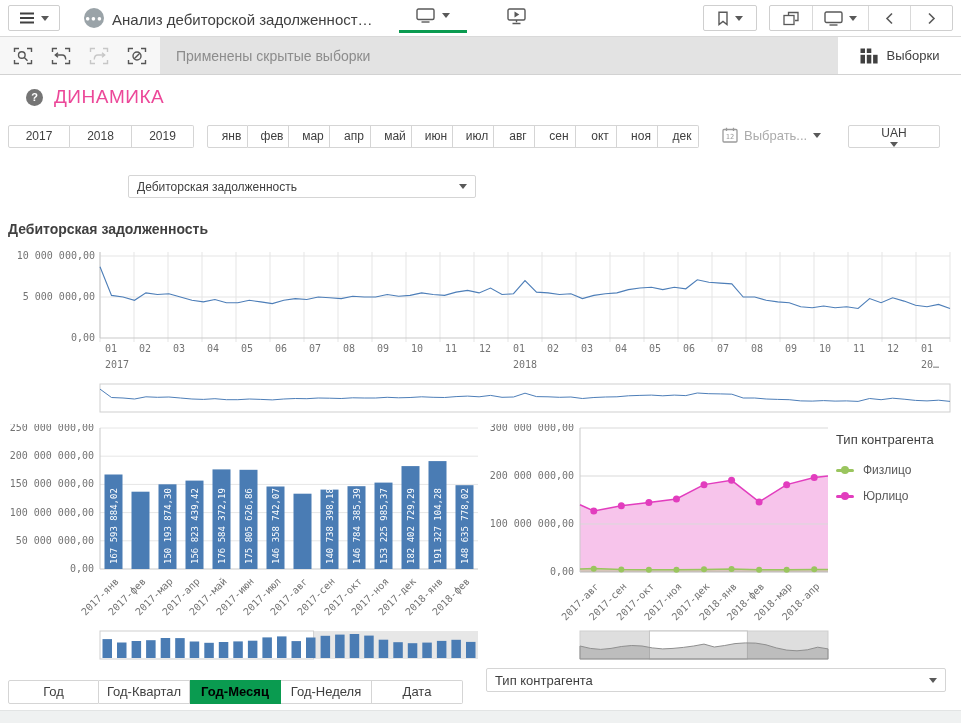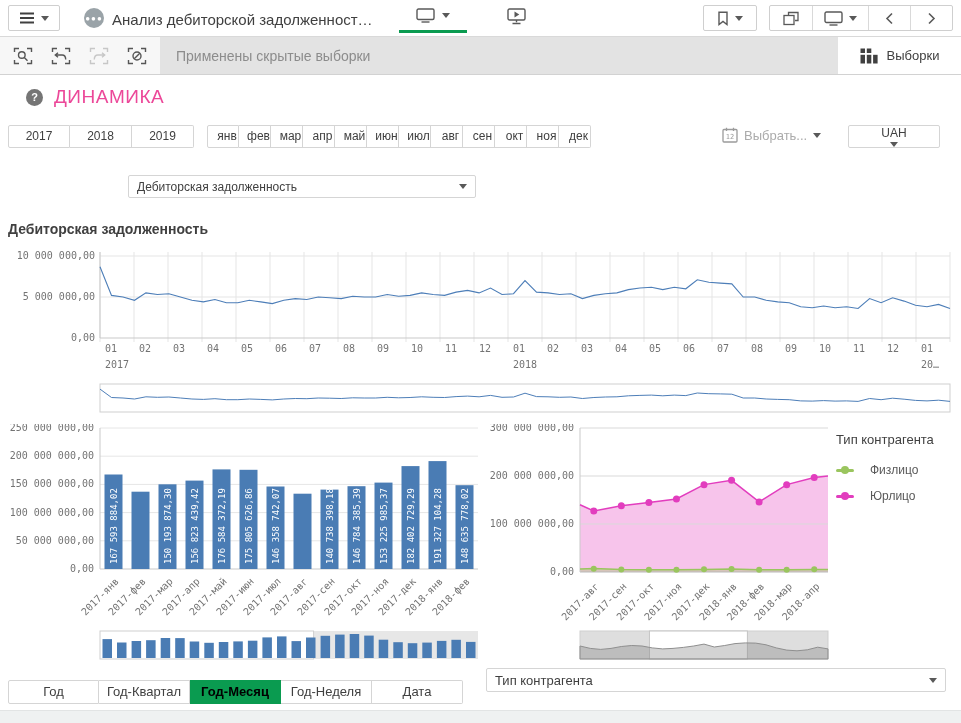--- a/index.html
+++ b/index.html
@@ -31,42 +31,42 @@
   .page-head{position:absolute;top:86px;left:26px;display:flex;align-items:center;gap:11px;}
   .help-icon{width:17px;height:17px;border-radius:50%;background:#757575;color:#fff;font-size:11px;font-weight:bold;
              display:flex;align-items:center;justify-content:center;}
   .page-head h1{margin:0;font-size:19px;font-weight:normal;color:#ec4899;letter-spacing:.5px;}
   
   .fstrip{display:flex;}
   .fbtn{width:62px;height:23px;line-height:21px;text-align:center;font-size:12px;color:#404040;background:#fff;
         border:1px solid #d5d5d5;border-left:none;box-sizing:border-box;}
   .fstrip .fbtn:first-child{border-left:1px solid #d5d5d5;border-radius:2px 0 0 2px;}
   .fstrip .fbtn:last-child{border-radius:0 2px 2px 0;}
-  .fbtn.m{width:32px;padding-left:8px;}
+  .fbtn.m{width:41px;padding-left:8px;}
   #years{position:absolute;top:125px;left:8px;}
   #months{position:absolute;top:125px;left:207px;}
   .datepicker{position:absolute;top:127px;left:722px;display:flex;align-items:center;gap:6px;font-size:13px;color:#ababab;}
   .select{height:23px;border:1px solid #d5d5d5;border-radius:2px;background:#fff;display:flex;align-items:center;
           justify-content:space-between;padding:0 8px;font-size:12px;box-sizing:border-box;color:#404040;}
   .uah-select{position:absolute;top:125px;left:848px;width:92px;flex-direction:column;}
   .sel1{position:absolute;top:175px;left:128px;width:348px;}
   .sel2{position:absolute;top:175px;left:486px;width:345px;}
   
   .chart-title{position:absolute;top:221px;left:8px;font-size:14px;font-weight:bold;color:#404040;}
   #main-line{position:absolute;top:246px;left:0;}
   #main-line-nav{position:absolute;top:382px;left:0;}
   #bars{position:absolute;top:424px;left:0;}
   #bars-nav{position:absolute;top:629px;left:0;}
   #area{position:absolute;top:424px;left:482px;}
   #area-nav{position:absolute;top:629px;left:482px;}
   svg text.ax{font:10px "DejaVu Sans Mono",monospace;fill:#737373;}
   svg text.bl{font:9px "DejaVu Sans Mono",monospace;fill:#ffffff;}
   .legend{position:absolute;left:836px;top:432px;width:124px;}
   .legend-title{font-size:13px;color:#404040;margin-bottom:16px;}
-  .legend-item{display:flex;align-items:center;gap:16px;font-size:12px;color:#595959;margin-bottom:12px;cursor:pointer;}
+  .legend-item{display:flex;align-items:center;gap:9px;font-size:12px;color:#595959;margin-bottom:12px;cursor:pointer;}
   .leg-glyph{position:relative;width:18px;height:8px;flex:0 0 18px;}
   .leg-line{position:absolute;left:0;top:2.5px;width:18px;height:3px;border-radius:2px;}
   .leg-dot{position:absolute;left:5px;top:0;width:8px;height:8px;border-radius:50%;}
   
   #period-tabs{position:absolute;top:668px;left:8px;display:flex;margin-top:12px;}
   .tab{width:91px;height:24px;line-height:22px;text-align:center;font-size:13px;color:#404040;background:#fff;
        border:1px solid #d5d5d5;border-left:none;box-sizing:border-box;}
   #period-tabs .tab:first-child{border-left:1px solid #d5d5d5;border-radius:2px 0 0 2px;}
   #period-tabs .tab:last-child{border-radius:0 2px 2px 0;}
   .tab.active{background:#0a9b50;border-color:#0a9b50;color:#000000;font-weight:bold;}

